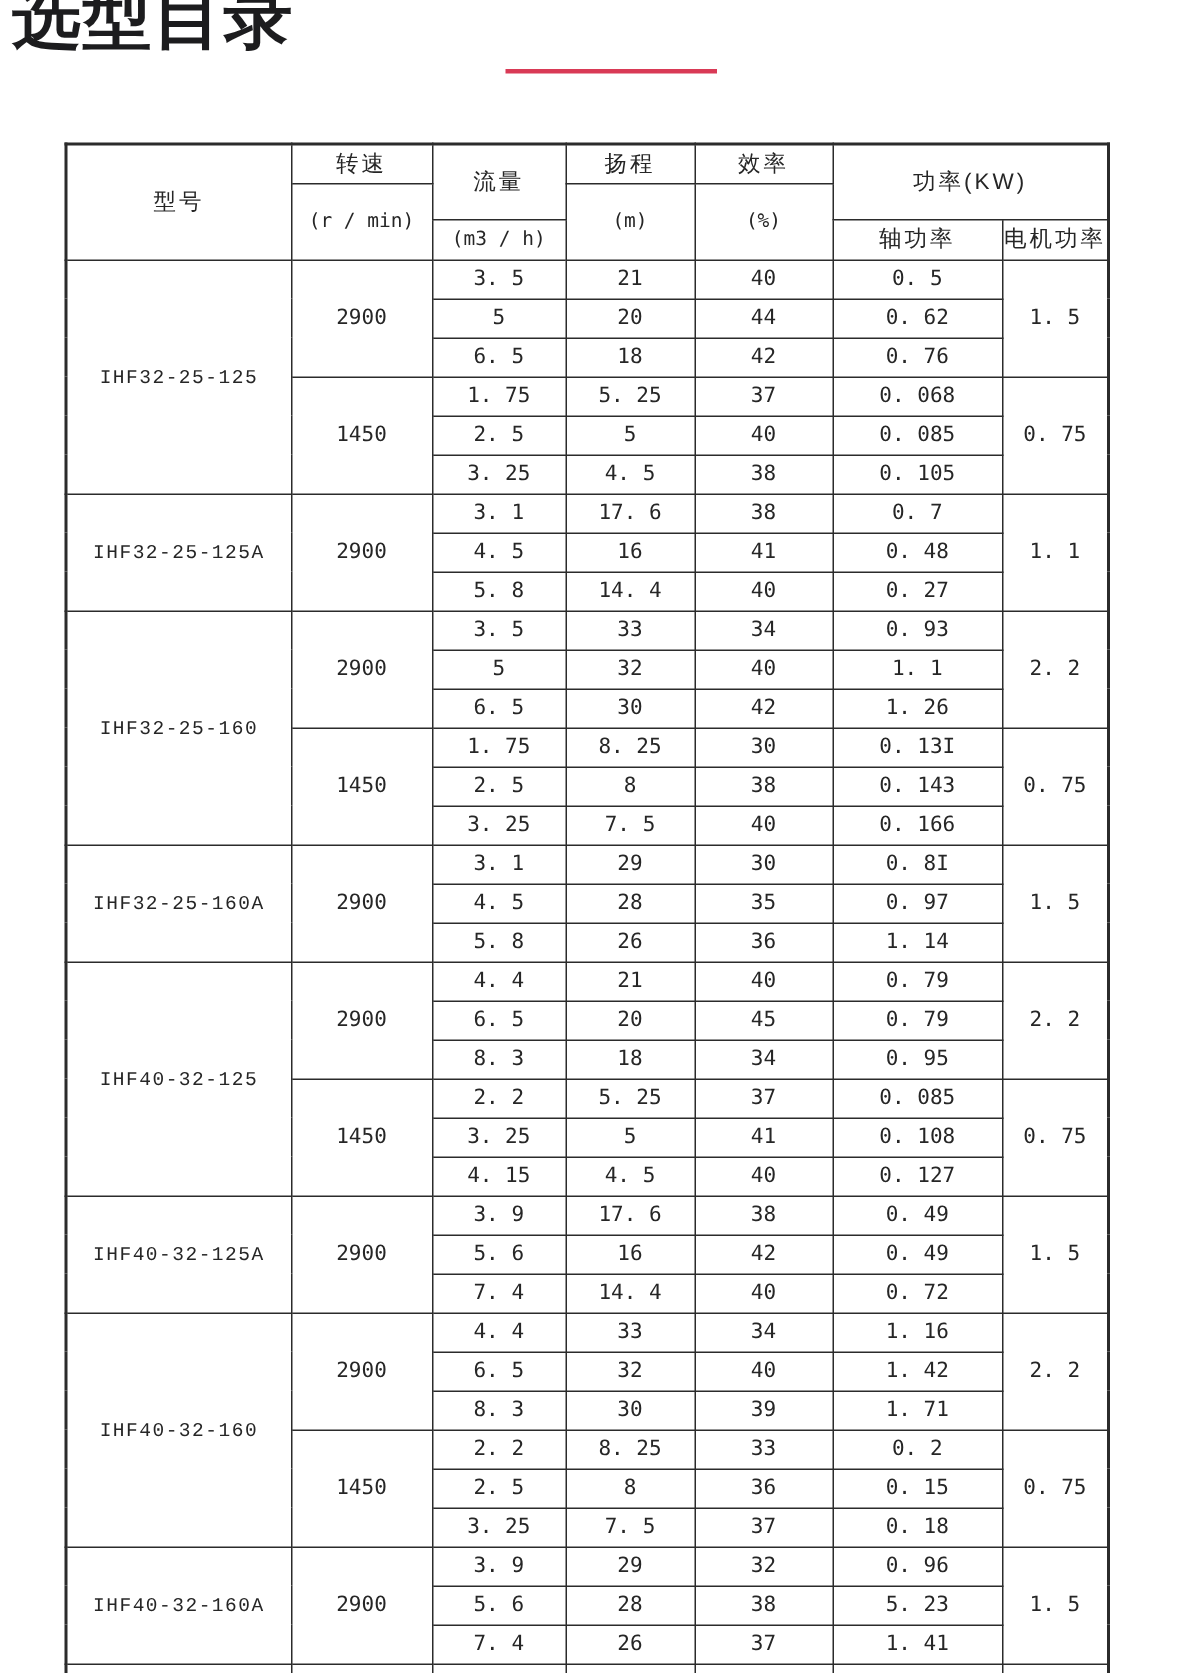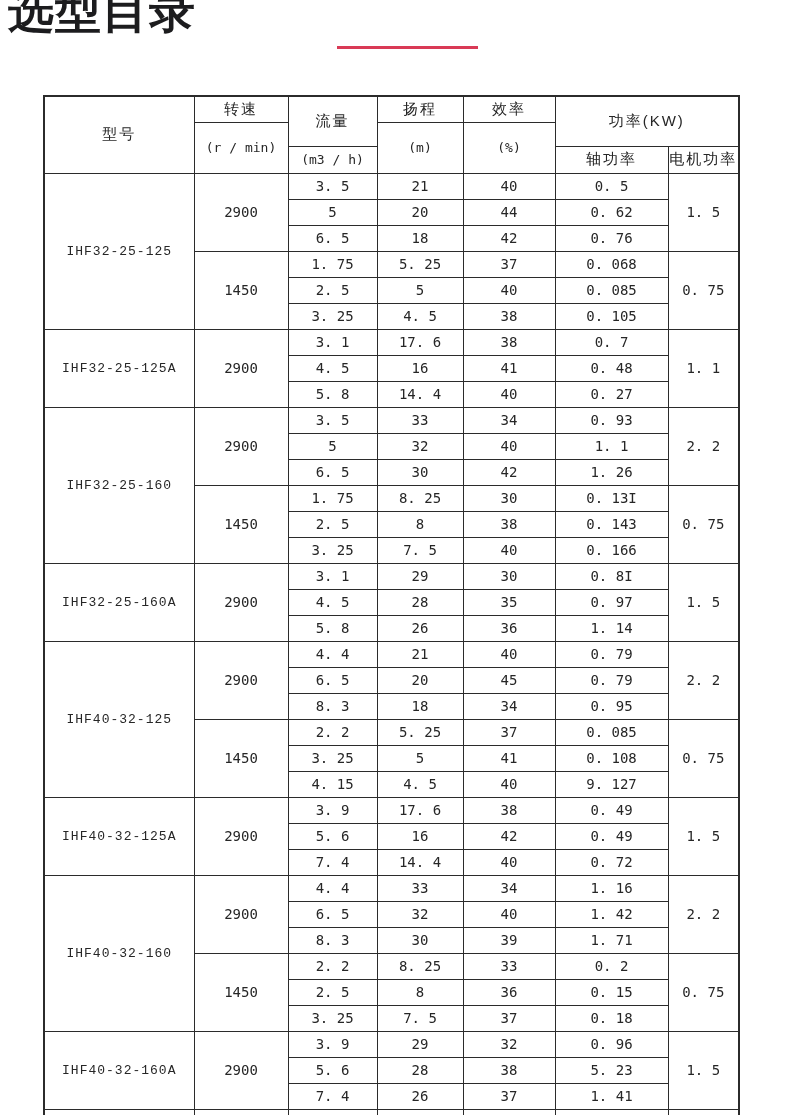--- a/index.html
+++ b/index.html
@@ -252,21 +252,21 @@
       <tr>
         <td class="num">3. 25</td>
         <td class="num">5</td>
         <td class="num">41</td>
         <td class="num">0. 108</td>
       </tr>
       <tr>
         <td class="num">4. 15</td>
         <td class="num">4. 5</td>
         <td class="num">40</td>
-        <td class="num">9. 127</td>
+        <td class="num">0. 127</td>
       </tr>
       <tr>
         <td class="model" rowspan="3">IHF40-32-125A</td>
         <td class="num" rowspan="3">2900</td>
         <td class="num">3. 9</td>
         <td class="num">17. 6</td>
         <td class="num">38</td>
         <td class="num">0. 49</td>
         <td class="num" rowspan="3">1. 5</td>
       </tr>

